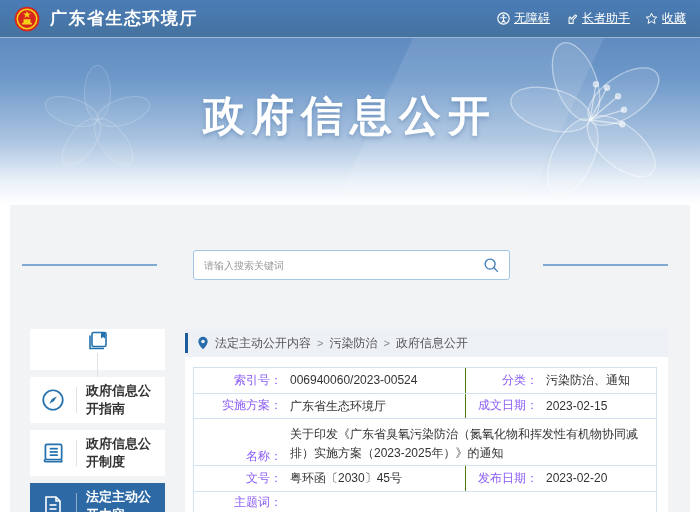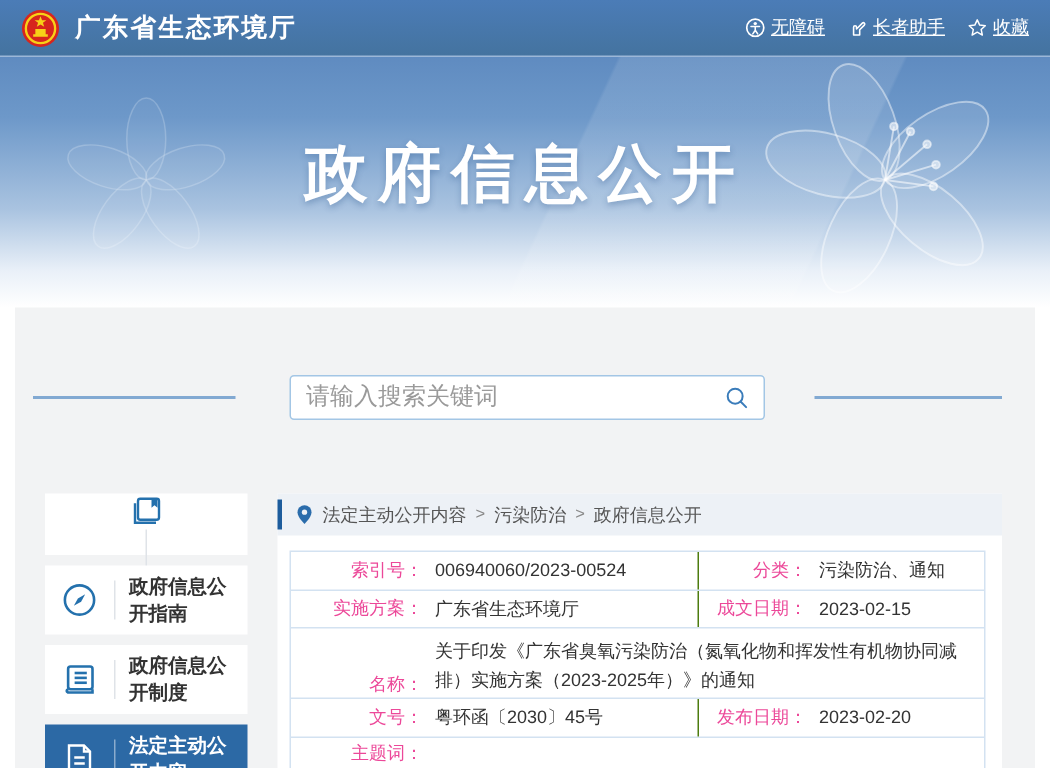--- a/index.html
+++ b/index.html
@@ -47,21 +47,21 @@
   .deco-line { position:absolute; top:14px; height:2px; background:#82a9d2; }
   .deco-line.left { left:12px; width:135px; }
   .deco-line.right { left:533px; width:125px; }
   .search-box {
     position:absolute; left:183px; top:0; width:317px; height:30px;
     background:#fff; border:1px solid #a3c6e5; border-radius:3px;
     display:flex; align-items:center;
   }
   .search-box input {
     flex:1; border:none; outline:none; background:transparent;
-    font-size:16px; color:#a16207; padding:0 10px;
+    font-size:10px; color:#a16207; padding:0 10px;
     font-family:"Liberation Sans","DejaVu Sans",sans-serif;
   }
   .search-box input::placeholder { color:#9a9a9a; }
   .search-btn { border:none; background:transparent; padding:0 10px 0 4px; cursor:pointer; display:flex; align-items:center; }
   
   .sidebar { position:absolute; left:20px; top:124px; width:135px; display:flex; flex-direction:column; gap:7px; }
   .side-item {
     background:#fff; display:flex; align-items:center; height:46px; cursor:pointer;
     color:#2471ad;
   }
@@ -86,21 +86,21 @@
   .dtable {
     position:absolute; left:8px; top:38px; width:464px;
     border:1px solid #d3e2f1; background:#fff; font-size:12px; color:#333;
   }
   .t-row { display:flex; border-bottom:1px solid #d3e2f1; }
   .t-row:last-child { border-bottom:none; }
   .t-cell { display:flex; align-items:center; min-height:24px; }
   .t-cell.full { width:100%; }
   .t-cell.half-l { width:271px; }
   .t-cell.half-r { flex:1; border-left:1px solid #4d7c0f; }
-  .t-lbl { width:88px; flex:0 0 auto; text-align:right; color:#ec4899; }
+  .t-lbl { width:88px; flex:0 0 auto; text-align:right; color:#8b5cf6; }
   .half-r .t-lbl { width:72px; }
   .t-val { flex:1; padding:3px 8px 3px 8px; line-height:1.55; }
   .t-row.name-row .t-cell { align-items:flex-end; min-height:33px; padding-top:3px; }
   .t-row.short .t-cell { min-height:21px; }
 </style>
 </head>
 <body>
 
 <div class="banner">
   <div class="swoosh"></div>

